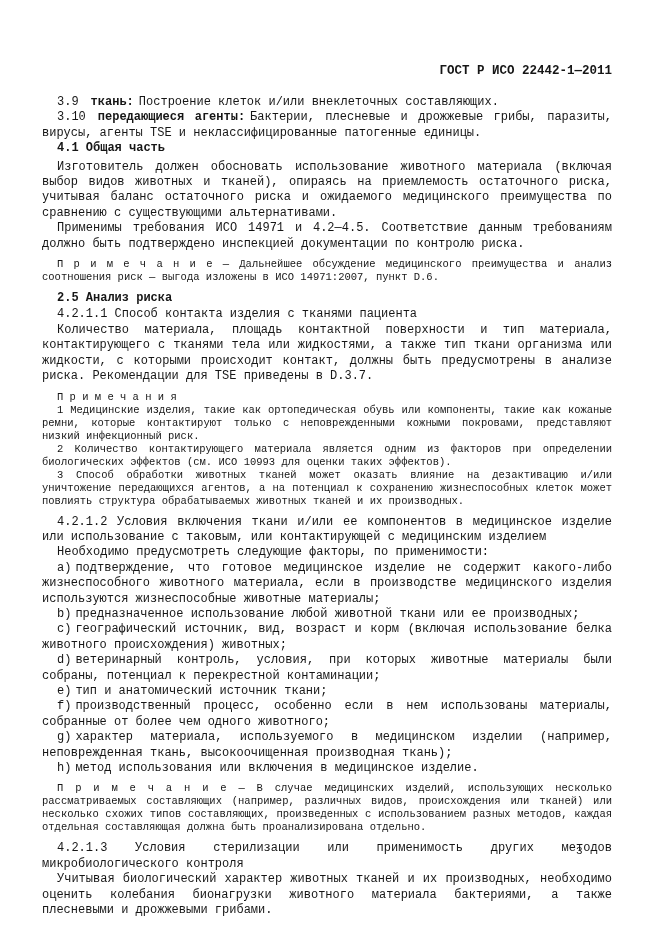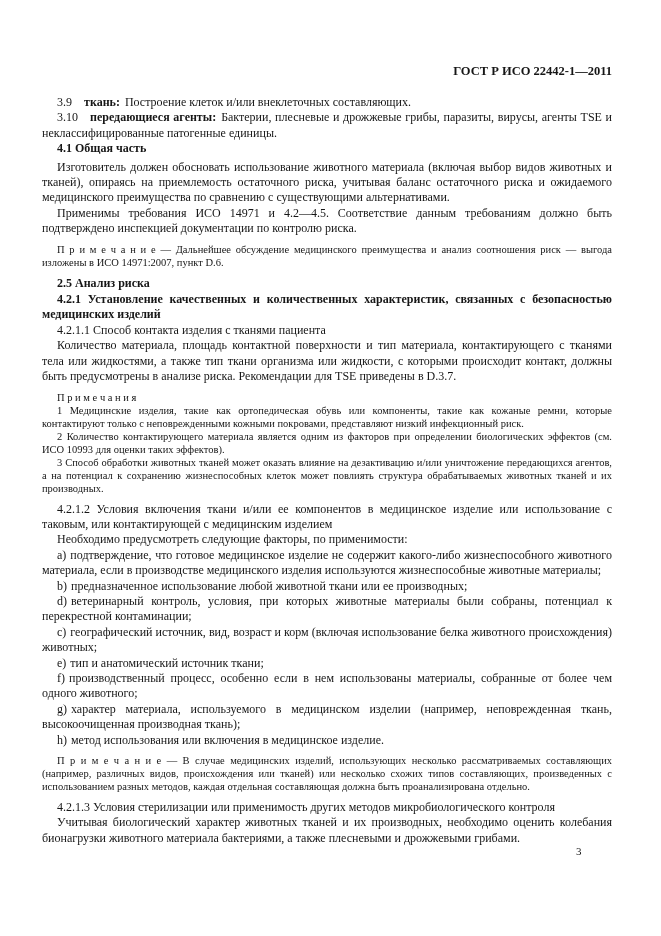--- a/index.html
+++ b/index.html
@@ -1,18 +1,18 @@
 <!DOCTYPE html>
 <html lang="ru"><head>
 <meta charset="utf-8">
 <style>
   html,body{margin:0;padding:0;background:#ffffff;}
   .page{
     width:661px;height:936px;background:#ffffff;color:#161616;
-    font-family:Liberation Serif, serif;
+    font-family:Liberation Mono, monospace;
     position:relative;box-sizing:border-box;
     padding:64px 49px 0 42px;overflow:hidden;
   }
   .doc-header{
     text-align:right;font-weight:bold;font-size:12.5px;line-height:14px;
     margin:0 0 17px 0;
   }
   p{margin:0;font-size:12px;line-height:15.4px;text-align:justify;}
   .ind{text-indent:15px;}
   .tnum{margin-right:12px;}
@@ -46,41 +46,40 @@
 
   <p class="ind">Изготовитель должен обосновать использование животного материала (включая выбор видов животных и тканей), опираясь на приемлемость остаточного риска, учитывая баланс остаточного риска и ожидаемого медицинского преимущества по сравнению с существующими альтернативами.</p>
   <p class="ind">Применимы требования ИСО 14971 и 4.2—4.5. Соответствие данным требованиям должно быть подтверждено инспекцией документации по контролю риска.</p>
 
   <div class="note-block">
     <p class="note ind"><span>П р и м е ч а н и е</span> <span>— Дальнейшее обсуждение медицинского преимущества и анализ соотношения риск — выгода изложены в ИСО 14971:2007, пункт D.6.</span></p>
   </div>
 
   <div class="h2 h2-tight">2.5  Анализ риска</div>
 
-  <div class="h3">4.2.1 Установление качественных и количественных характеристик, связанных с безопасностью медицинских изделий</div>
 
   <p class="ind sub">4.2.1.1  Способ контакта изделия с тканями пациента</p>
 
   <p class="ind">Количество материала, площадь контактной поверхности и тип материала, контактирующего с тканями тела или жидкостями, а также тип ткани организма или жидкости, с которыми происходит контакт, должны быть предусмотрены в анализе риска. Рекомендации для TSE приведены в D.3.7.</p>
 
   <div class="note-block">
     <p class="note ind">П р и м е ч а н и я</p>
     <p class="note ind">1  Медицинские изделия, такие как ортопедическая обувь или компоненты, такие как кожаные ремни, которые контактируют только с неповрежденными кожными покровами, представляют низкий инфекционный риск.</p>
     <p class="note ind">2  Количество контактирующего материала является одним из факторов при определении биологических эффектов (см. ИСО 10993 для оценки таких эффектов).</p>
     <p class="note ind">3  Способ обработки животных тканей может оказать влияние на дезактивацию и/или уничтожение передающихся агентов, а на потенциал к сохранению жизнеспособных клеток может повлиять структура обрабатываемых животных тканей и их производных.</p>
   </div>
 
   <p class="ind sub">4.2.1.2  Условия включения ткани и/или ее компонентов в медицинское изделие или использование с таковым, или контактирующей с медицинским изделием</p>
 
   <p class="ind">Необходимо предусмотреть следующие факторы, по применимости:</p>
 
   <p class="ind"><span class="li-marker">a)</span><span>подтверждение, что готовое медицинское изделие не содержит какого-либо жизнеспособного животного материала, если в производстве медицинского изделия используются жизнеспособные животные материалы;</span></p>
   <p class="ind"><span class="li-marker">b)</span><span>предназначенное использование любой животной ткани или ее производных;</span></p>
+  <p class="ind"><span class="li-marker">c)</span><span>географический источник, вид, возраст и корм (включая использование белка животного происхождения) животных;</span></p>
   <p class="ind"><span class="li-marker">d)</span><span>ветеринарный контроль, условия, при которых животные материалы были собраны, потенциал к перекрестной контаминации;</span></p>
-  <p class="ind"><span class="li-marker">c)</span><span>географический источник, вид, возраст и корм (включая использование белка животного происхождения) животных;</span></p>
   <p class="ind"><span class="li-marker">e)</span><span>тип и анатомический источник ткани;</span></p>
   <p class="ind"><span class="li-marker">f)</span><span>производственный процесс, особенно если в нем использованы материалы, собранные от более чем одного животного;</span></p>
   <p class="ind"><span class="li-marker">g)</span><span>характер материала, используемого в медицинском изделии (например, неповрежденная ткань, высокоочищенная производная ткань);</span></p>
   <p class="ind"><span class="li-marker">h)</span><span>метод использования или включения в медицинское изделие.</span></p>
 
   <div class="note-block">
     <p class="note ind"><span>П р и м е ч а н и е</span> <span>— В случае медицинских изделий, использующих несколько рассматриваемых составляющих (например, различных видов, происхождения или тканей) или несколько схожих типов составляющих, произведенных с использованием разных методов, каждая отдельная составляющая должна быть проанализирована отдельно.</span></p>
   </div>
 
   <p class="ind sub">4.2.1.3  Условия стерилизации или применимость других методов микробиологического контроля</p>

